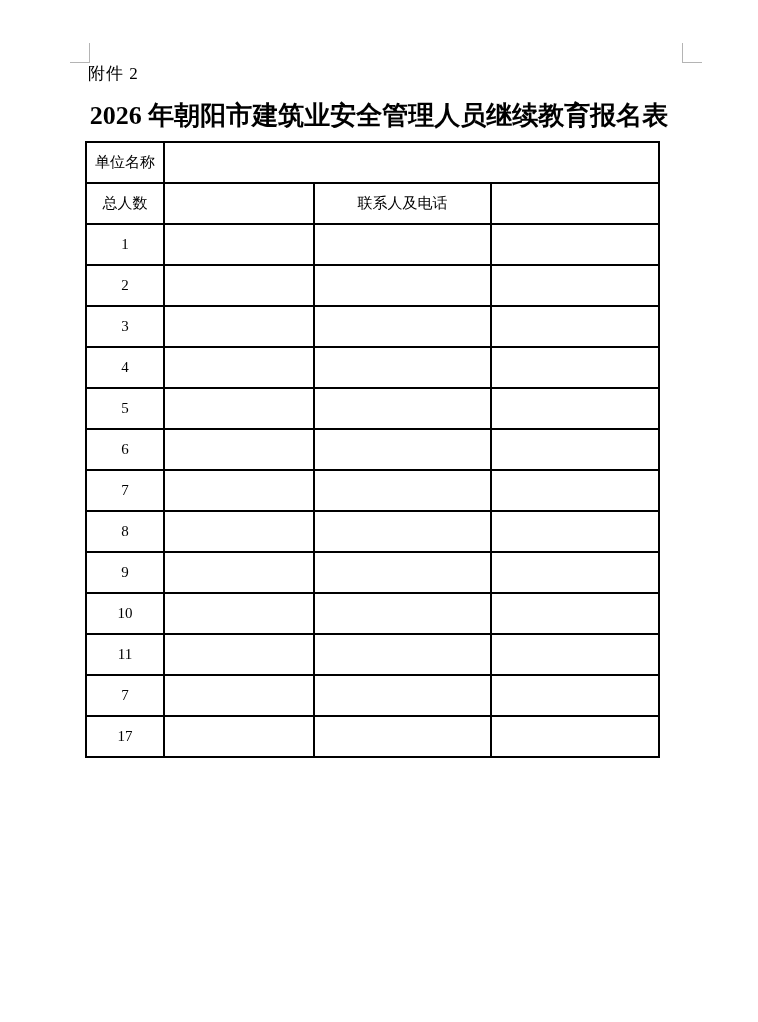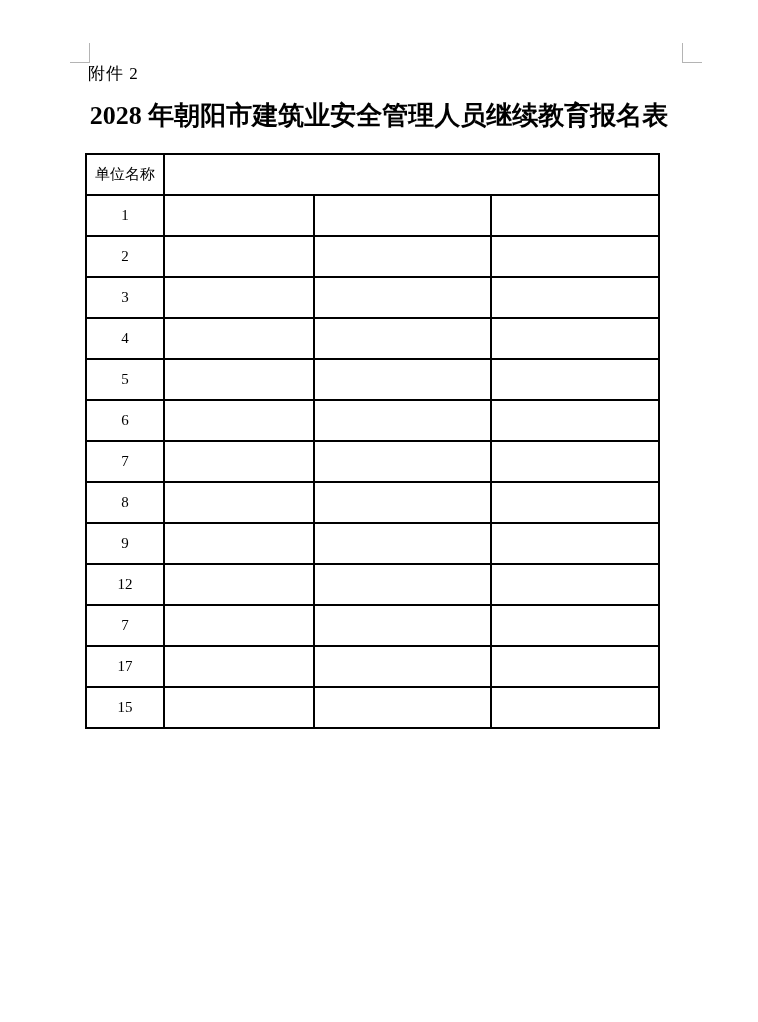--- a/index.html
+++ b/index.html
@@ -29,21 +29,21 @@
     font-size:17px; line-height:24px; letter-spacing:1px;
   }
   .doc-title {
     position:absolute; left:0; top:98px; width:758px;
     text-align:center; font-size:26px; line-height:36px; font-weight:bold;
     white-space:nowrap;
   }
 
   table.form {
     position:absolute; left:85px; top:141px;
-    width:573px; border-collapse:collapse; table-layout:fixed;margin-top:12px;
+    width:573px; border-collapse:collapse; table-layout:fixed;
   }
   table.form td {
     border:2px solid var(--border);
     height:41px;
     text-align:center; vertical-align:middle;
     font-size:15px;
     overflow:hidden;
   }
   td.rownum { font-size:15px; }
 </style>
@@ -51,33 +51,39 @@
 <body>
 
 <div class="page">
 
   <div class="crop tl"></div>
   <div class="crop tr"></div>
   <div class="crop bl"></div>
   <div class="crop br"></div>
 
   <div class="attachment">附件 2</div>
-  <div class="doc-title">2028 年朝阳市建筑业安全管理人员继续教育报名表</div>
+  <div class="doc-title">2026 年朝阳市建筑业安全管理人员继续教育报名表</div>
 
   <table class="form">
     <colgroup>
       <col style="width:78px">
         <col style="width:150px">
         <col style="width:177px">
         <col style="width:168px">
     </colgroup>
     <tbody>
       <tr>
         <td>单位名称</td>
         <td colspan="3"></td>
+      </tr>
+      <tr>
+        <td>总人数</td>
+        <td></td>
+        <td>联系人及电话</td>
+        <td></td>
       </tr>
 
       <tr>
         <td class="rownum">1</td>
         <td></td>
         <td></td>
         <td></td>
       </tr>
       <tr>
         <td class="rownum">2</td>
@@ -121,38 +127,38 @@
         <td></td>
         <td></td>
       </tr>
       <tr>
         <td class="rownum">9</td>
         <td></td>
         <td></td>
         <td></td>
       </tr>
       <tr>
-        <td class="rownum">12</td>
+        <td class="rownum">10</td>
+        <td></td>
+        <td></td>
+        <td></td>
+      </tr>
+      <tr>
+        <td class="rownum">11</td>
         <td></td>
         <td></td>
         <td></td>
       </tr>
       <tr>
         <td class="rownum">7</td>
         <td></td>
         <td></td>
         <td></td>
       </tr>
       <tr>
         <td class="rownum">17</td>
         <td></td>
         <td></td>
         <td></td>
       </tr>
-      <tr>
-        <td class="rownum">15</td>
-        <td></td>
-        <td></td>
-        <td></td>
-      </tr>
     </tbody>
   </table>
 </div>
 
 </body></html>

